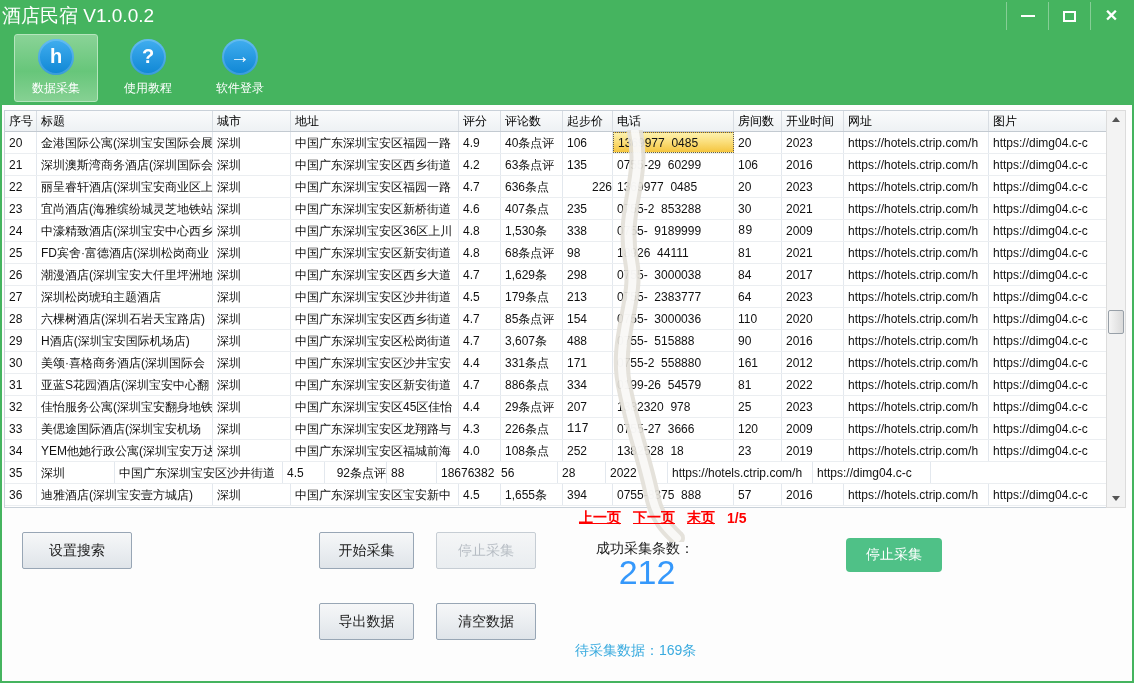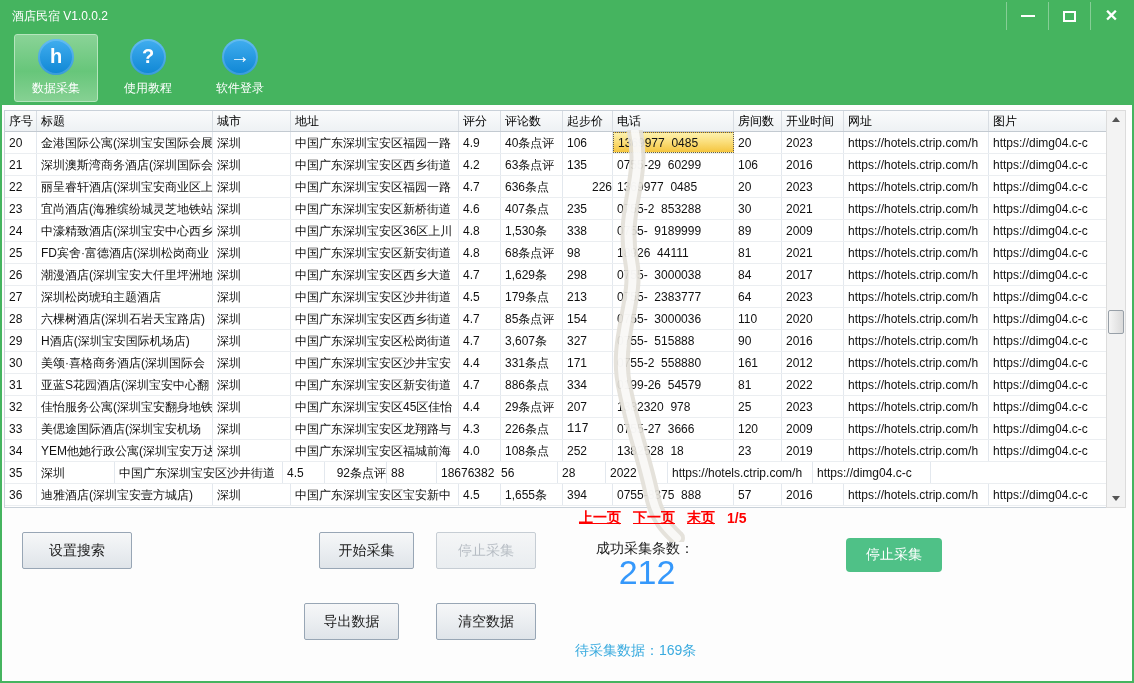--- a/index.html
+++ b/index.html
@@ -1,21 +1,21 @@
 <!DOCTYPE html>
 <html><head>
 <meta charset="utf-8">
 <style>
   * { margin:0; padding:0; box-sizing:border-box; }
   html,body { width:1134px; height:683px; font-family:"Liberation Sans",sans-serif; background:#fff; }
   .window { position:relative; width:1134px; height:683px; background:#fdfdfd; border:2px solid #45b45f; overflow:hidden; }
 
   
   .titlebar { height:28px; background:#45b45f; display:flex; align-items:center; color:#fff; }
-  .title { margin-left:10px; font-size:12px; }
+  .title { margin-left:0; font-size:19px; }
   .win-controls { margin-left:auto; display:flex; height:100%; }
   .win-btn { width:42px; display:flex; align-items:center; justify-content:center; border-left:1px solid rgba(255,255,255,.35); cursor:default; }
   .glyph-min { width:14px; height:2px; background:#fff; }
   .glyph-max { width:13px; height:11px; border:2px solid #fff; }
   .glyph-close { color:#fff; font-size:16px; font-weight:bold; line-height:1; }
 
   
   .toolbar { height:75px; background:#45b45f; display:flex; align-items:center; padding-left:12px; }
   .tool-btn { width:84px; height:68px; margin-right:8px; display:flex; flex-direction:column; align-items:center; justify-content:center; gap:5px; }
   .tool-btn.active { background:linear-gradient(180deg,#8ad397 0%,#67c67a 55%,#86d193 100%); border:1px solid #b5e5bd; border-radius:3px; }
@@ -44,21 +44,21 @@
 
   
   .pagination { position:absolute; left:577px; top:507px; display:flex; gap:12px; font-size:14px; font-weight:bold; color:#fe0000; align-items:center; }
   .pagination a { color:#fe0000; text-decoration:underline; cursor:pointer; }
 
   
   .btn { position:absolute; border:1px solid #98a6b5; background:linear-gradient(180deg,#f6f7f8 0%,#eceff2 45%,#dfe4e9 100%); font-size:14px; color:#222; display:flex; align-items:center; justify-content:center; border-radius:2px; font-family:"Liberation Sans",sans-serif; }
   .btn-settings { left:20px;  top:530px; width:110px; height:37px; }
   .btn-start    { left:317px; top:530px; width:95px;  height:37px; }
   .btn-stop     { left:434px; top:530px; width:100px; height:37px; color:#b7bdc4; border-color:#c6cdd4; background:linear-gradient(180deg,#f5f6f7,#e9edf0); }
-  .btn-export   { left:302px; top:601px; width:95px;  height:37px; }
+  .btn-export   { left:317px; top:601px; width:95px;  height:37px; }
   .btn-clear    { left:434px; top:601px; width:100px; height:37px; }
   .green-btn { position:absolute; left:844px; top:536px; width:96px; height:34px; background:#4fc187; color:#fff; border:none; border-radius:4px; font-size:14px; display:flex; align-items:center; justify-content:center; }
   .success-label { position:absolute; left:594px; top:538px; font-size:14px; color:#1a1a1a; }
   .success-count { position:absolute; left:600px; top:551px; width:90px; text-align:center; font-size:34px; color:#3598fb; }
   .pending-label { position:absolute; left:573px; top:640px; font-size:14px; color:#3aabdf; }
 </style>
 </head>
 <body>
 
 <div class="window">
@@ -167,21 +167,21 @@
         </div>
         <div class="trow">
           <div class="cell" style="width: 32px;">24</div>
           <div class="cell" style="width: 176px;">中濠精致酒店(深圳宝安中心西乡</div>
           <div class="cell" style="width: 78px;">深圳</div>
           <div class="cell" style="width: 168px;">中国广东深圳宝安区36区上川</div>
           <div class="cell" style="width: 42px;">4.8</div>
           <div class="cell" style="width: 62px;">1,530条</div>
           <div class="cell" style="width: 50px;">338</div>
           <div class="cell" style="width: 121px;">0755-  9189999</div>
-          <div class="cell" style="width: 48px;">89</div>
+          <div class="cell" style="width: 48px; font-family: Liberation Mono, monospace;">89</div>
           <div class="cell" style="width: 62px;">2009</div>
           <div class="cell" style="width: 145px;">https://hotels.ctrip.com/h</div>
           <div class="cell" style="width: 118px;">https://dimg04.c-c</div>
         </div>
         <div class="trow">
           <div class="cell" style="width: 32px;">25</div>
           <div class="cell" style="width: 176px;">FD宾舍·富德酒店(深圳松岗商业</div>
           <div class="cell" style="width: 78px;">深圳</div>
           <div class="cell" style="width: 168px;">中国广东深圳宝安区新安街道</div>
           <div class="cell" style="width: 42px;">4.8</div>
@@ -235,21 +235,21 @@
           <div class="cell" style="width: 145px;">https://hotels.ctrip.com/h</div>
           <div class="cell" style="width: 118px;">https://dimg04.c-c</div>
         </div>
         <div class="trow">
           <div class="cell" style="width: 32px;">29</div>
           <div class="cell" style="width: 176px;">H酒店(深圳宝安国际机场店)</div>
           <div class="cell" style="width: 78px;">深圳</div>
           <div class="cell" style="width: 168px;">中国广东深圳宝安区松岗街道</div>
           <div class="cell" style="width: 42px;">4.7</div>
           <div class="cell" style="width: 62px;">3,607条</div>
-          <div class="cell" style="width: 50px;">327</div>
+          <div class="cell" style="width: 50px;">488</div>
           <div class="cell" style="width: 121px;">0755-  515888</div>
           <div class="cell" style="width: 48px;">90</div>
           <div class="cell" style="width: 62px;">2016</div>
           <div class="cell" style="width: 145px;">https://hotels.ctrip.com/h</div>
           <div class="cell" style="width: 118px;">https://dimg04.c-c</div>
         </div>
         <div class="trow">
           <div class="cell" style="width: 32px;">30</div>
           <div class="cell" style="width: 176px;">美颂·喜格商务酒店(深圳国际会</div>
           <div class="cell" style="width: 78px;">深圳</div>

